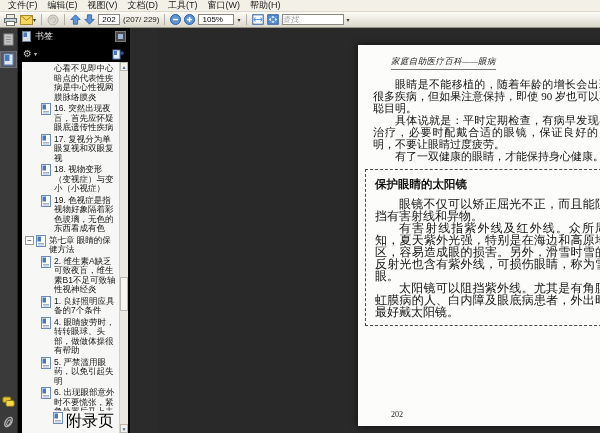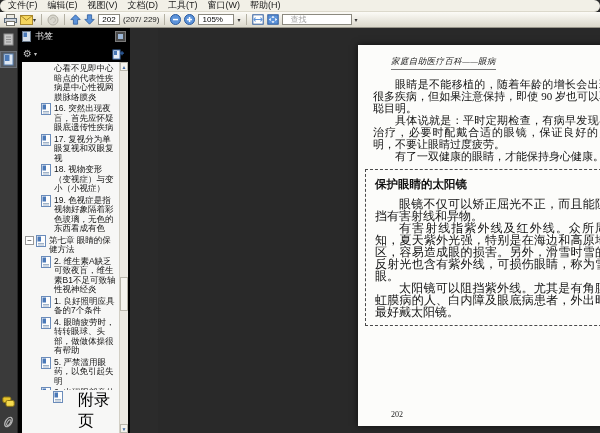--- a/index.html
+++ b/index.html
@@ -1,31 +1,31 @@
 <!DOCTYPE html>
 <html><head>
 <meta charset="utf-8">
 <style>
   * { margin:0; padding:0; box-sizing:border-box; }
   html,body { width:600px; height:433px; overflow:hidden; font-family:"Liberation Sans","DejaVu Sans",sans-serif; }
   .app { width:600px; height:433px; background:#2b2b2b; display:flex; flex-direction:column; }
 
   
-  .menubar { height:12px; background:#f2f0e7; display:flex; align-items:center; padding-left:3px; border-bottom:1px solid #dcd9cc; flex:none;border-radius:6px; }
+  .menubar { height:12px; background:#f2f0e7; display:flex; align-items:center; padding-left:3px; border-bottom:1px solid #dcd9cc; flex:none; }
   .menubar span { font-size:9px; color:#1a1a1a; padding:0 5px; cursor:default; }
 
   
   .toolbar { height:16px; background:linear-gradient(#fcfbf7,#dbd8cb); border-bottom:1px solid #97948a; display:flex; align-items:center; padding:0 4px; gap:3px; flex:none; }
   .tb-btn { display:flex; align-items:center; justify-content:center; height:14px; }
   .tb-sep { width:1px; height:11px; background:#b3b0a3; margin:0 2px; }
   .caret { font-size:6px; color:#333; line-height:6px; }
   .pg-input { width:22px; height:11px; font-size:8px; border:1px solid #8c8a80; background:#fff; text-align:center; }
   .pg-count { font-size:8px; color:#222; white-space:nowrap; }
   .zoom-box { width:36px; height:11px; font-size:8px; border:1px solid #8c8a80; background:#fff; display:flex; align-items:center; padding-left:3px; }
-  .find-box { width:70px; height:11px; font-size:8px; border:1px solid #8c8a80; background:#fff; color:#999; padding:0 8px; }
+  .find-box { width:62px; height:11px; font-size:8px; border:1px solid #8c8a80; background:#fff; color:#999; padding:0 0;font-style:italic; }
   .find-box::placeholder { color:#a0a0a0; font-size:8px; }
 
   
   .main { flex:1; display:flex; min-height:0; }
 
   
   .iconstrip { width:18px; background:#3a3a3a; border-right:1px solid #242424; display:flex; flex-direction:column; align-items:center; padding:4px 0 4px; gap:5px; flex:none; }
   .strip-btn { width:15px; height:15px; display:flex; align-items:center; justify-content:center; }
   .strip-btn.active { background:#54585e; outline:1px solid #6b7077; }
   .strip-spacer { flex:1; }
@@ -38,21 +38,21 @@
   .gear { color:#c2c2c2; font-size:10px; line-height:10px; font-family:"DejaVu Sans",sans-serif; }
   .gear-caret { color:#c2c2c2; font-size:6px; margin-left:2px; }
   .tools-spacer { flex:1; }
 
   .bm-list { position:relative; flex:1; margin:0 2px 0 4px; background:#f7f7f6; overflow:hidden; }
   .bm-content { position:absolute; left:1px; right:10px; top:2px; font-size:8.5px; line-height:9.5px; color:#141414; }
   .bm-row { display:flex; align-items:flex-start; margin-bottom:2px; cursor:default; }
   .bm-row.lvl1 { padding-left:2px; }
   .bm-row.lvl2 { padding-left:18px; }
   .bm-row.lvl2.noicon { padding-left:31px; }
-  .bm-row.pinned { position:absolute; bottom:1px; left:1px; right:10px; background:#f7f7f6; padding-left:30px; margin:0;gap:12px; }
+  .bm-row.pinned { position:absolute; bottom:1px; left:1px; right:10px; background:#f7f7f6; padding-left:30px; margin:0; }
   .expander { width:9px; height:9px; flex:none; border:1px solid #989898; background:#fff; color:#222; font-size:8px; line-height:7px; text-align:center; margin:0 2px 0 0; }
   .bm-ico { flex:none; width:10px; height:12px; margin-right:3px; margin-top:-1px; }
   .bm-label { flex:1; }
   .bm-scroll { position:absolute; right:0; top:0; bottom:0; width:9px; background:#ebe8e1; border-left:1px solid #d2cfc5; }
   .sc-arrow { position:absolute; left:0; width:8px; height:9px; background:#f4f2ec; border:1px solid #b9b6ab; color:#3f68a0; font-size:5px; line-height:8px; text-align:center; }
   .sc-up { top:0; }
   .sc-down { bottom:0; }
   .sc-thumb { position:absolute; left:0; top:58%; width:8px; height:34px; background:#f6f4ef; border:1px solid #b9b6ab; }
 
   

